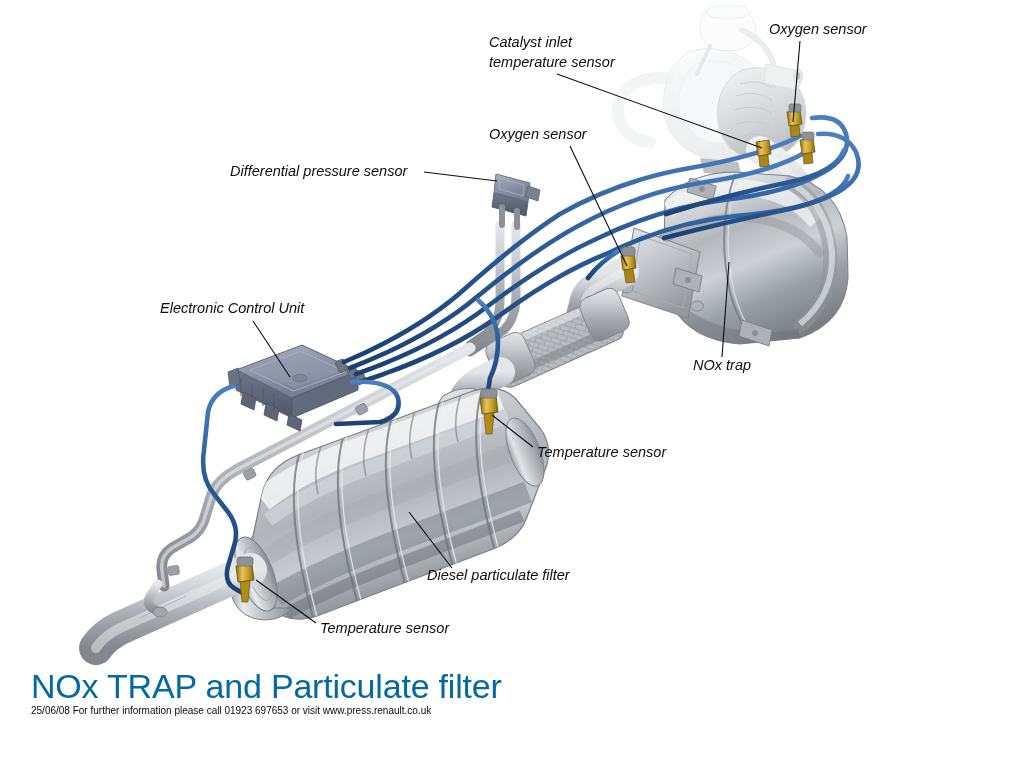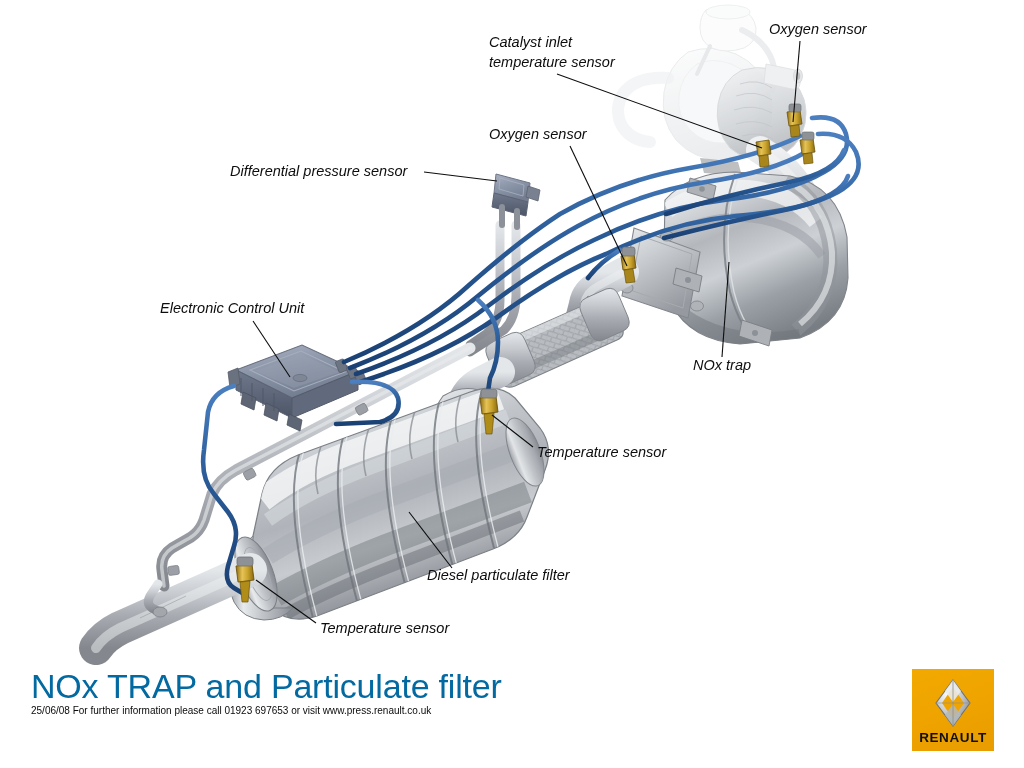--- a/index.html
+++ b/index.html
@@ -533,25 +533,14 @@
 
       <text class="callout-label" x="320" y="633">Temperature sensor</text>
     </g>
   </svg>
 
   <div id="footer">
     <div id="footer-title">NOx TRAP and Particulate filter</div>
     <div id="footer-contact">25/06/08  For further information please call 01923 697653 or visit www.press.renault.co.uk</div>
   </div>
 
-  <div id="brand-logo">
-    <svg id="brand-diamond" viewBox="0 0 44 50">
-      <polygon points="22,2 39,25 22,48 5,25" fill="url(#gDiamond)" stroke="#6f7376" stroke-width="1.1"></polygon>
-      <polygon points="22,9 33,25 22,41 11,25" fill="#efa400"></polygon>
-      <polygon points="22,2 30,13 22,24 14,13" fill="#e9ebec" opacity="0.9"></polygon>
-      <polygon points="22,26 30,37 22,48 14,37" fill="#b4b8bb" opacity="0.85"></polygon>
-      <polyline points="22,2 22,48" fill="none" stroke="#8b8f92" stroke-width="0.8"></polyline>
-      <polyline points="5,25 39,25" fill="none" stroke="#8b8f92" stroke-width="0.6"></polyline>
-    </svg>
-    <div id="brand-name">RENAULT</div>
-  </div>
 
 </div>
 
 </body></html>

